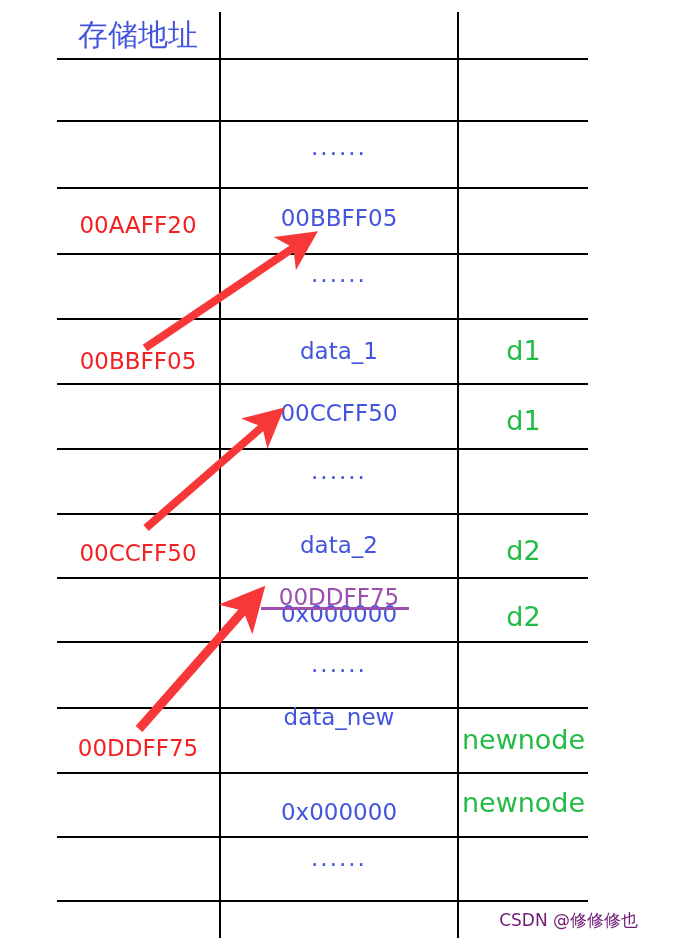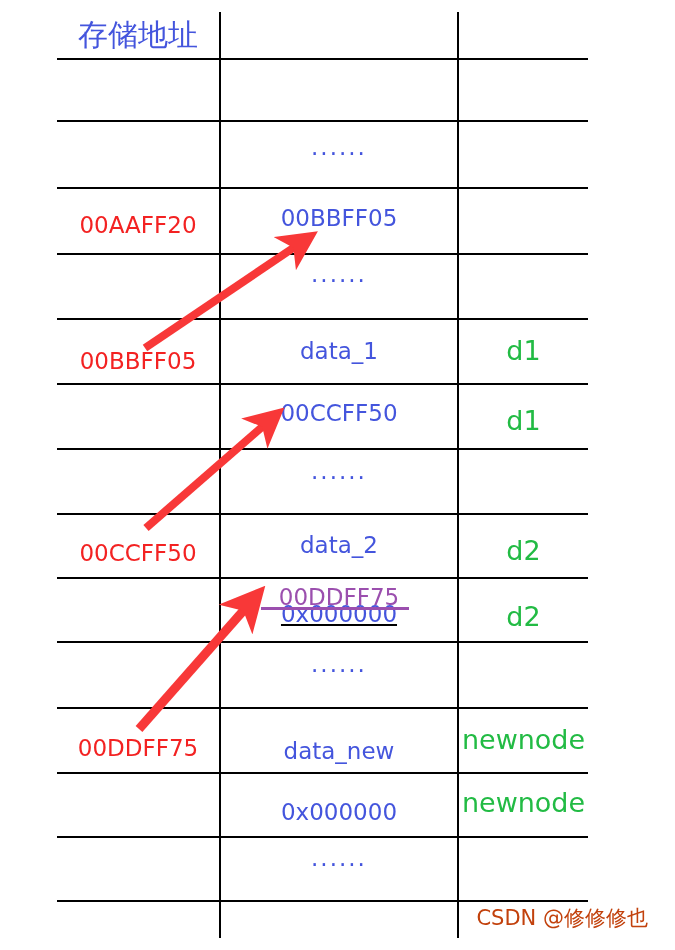--- a/index.html
+++ b/index.html
@@ -14,21 +14,20 @@
     overflow: hidden;
     font-family: "Liberation Sans", "DejaVu Sans", sans-serif;
   }
 
   #diagram {
     position: absolute;
     left: 0;
     top: 0;
     width: 648px;
     height: 950px;
-    text-decoration: underline;
   }
 
   
   .hline {
     position: absolute;
     left: 57px;
     width: 531px;
     height: 2px;
     background: #000000;
   }
@@ -108,24 +107,24 @@
     left: 40px;
     width: 148px;
     top: 30px;
     height: 3px;
     background: #9b4fae;
   }
 
   
   .watermark {
     position: absolute;
-    right: 0;
+    right: 10px;
     bottom: 18px;
-    font-size: 21px;
-    color: #c2410c;
+    font-size: 17px;
+    color: #701a75;
     font-family: "DejaVu Sans", "Liberation Sans", sans-serif;
     white-space: nowrap;
   }
 
   #arrows {
     position: absolute;
     left: 0;
     top: 0;
     width: 675px;
     height: 950px;
@@ -194,21 +193,21 @@
     <span class="oldval">0x000000</span>
     <span class="strike"></span>
   </div>
   <div class="cell col-owner owner-text" style="top:584px; height:64px;">d2</div>
 
   <div class="cell col-addr  addr-text" style="top:641px; height:66px;"></div>
   <div class="cell col-space dots" style="top:638px; height:66px;">······</div>
   <div class="cell col-owner owner-text" style="top:641px; height:66px;"></div>
 
   <div class="cell col-addr  addr-text" style="top:715px; height:65px;">00DDFF75</div>
-  <div class="cell col-space space-text" style="top:718px; height:65px;">data_new</div>
+  <div class="cell col-space space-text" style="top:684px; height:65px;">data_new</div>
   <div class="cell col-owner owner-text" style="top:707px; height:65px;">newnode</div>
 
   <div class="cell col-addr  addr-text" style="top:772px; height:64px;"></div>
   <div class="cell col-space space-text" style="top:780px; height:64px;">0x000000</div>
   <div class="cell col-owner owner-text" style="top:770px; height:64px;">newnode</div>
 
   <div class="cell col-addr  addr-text" style="top:836px; height:64px;"></div>
   <div class="cell col-space dots" style="top:833px; height:64px;">······</div>
   <div class="cell col-owner owner-text" style="top:836px; height:64px;"></div>
 

